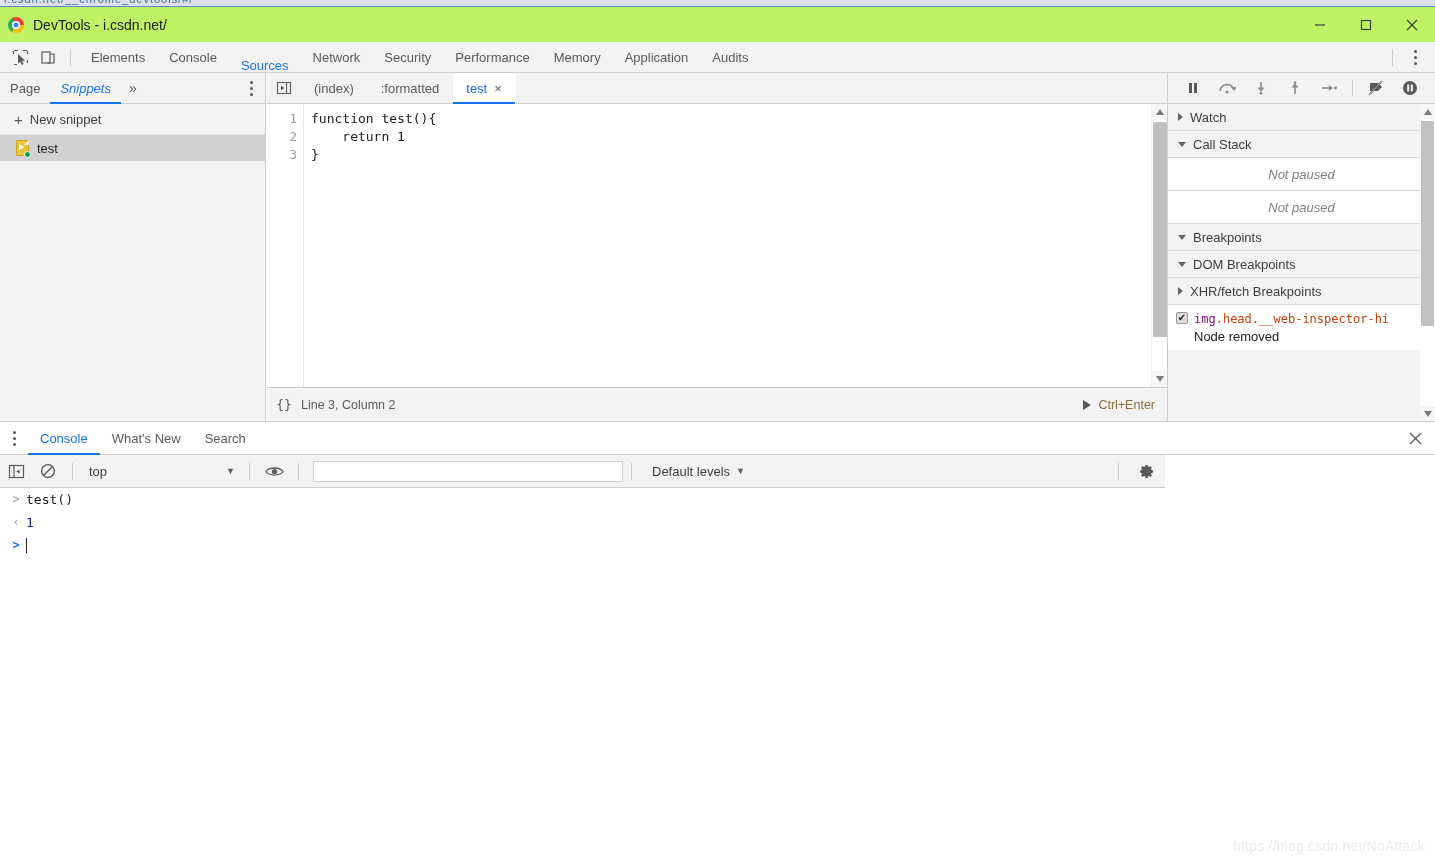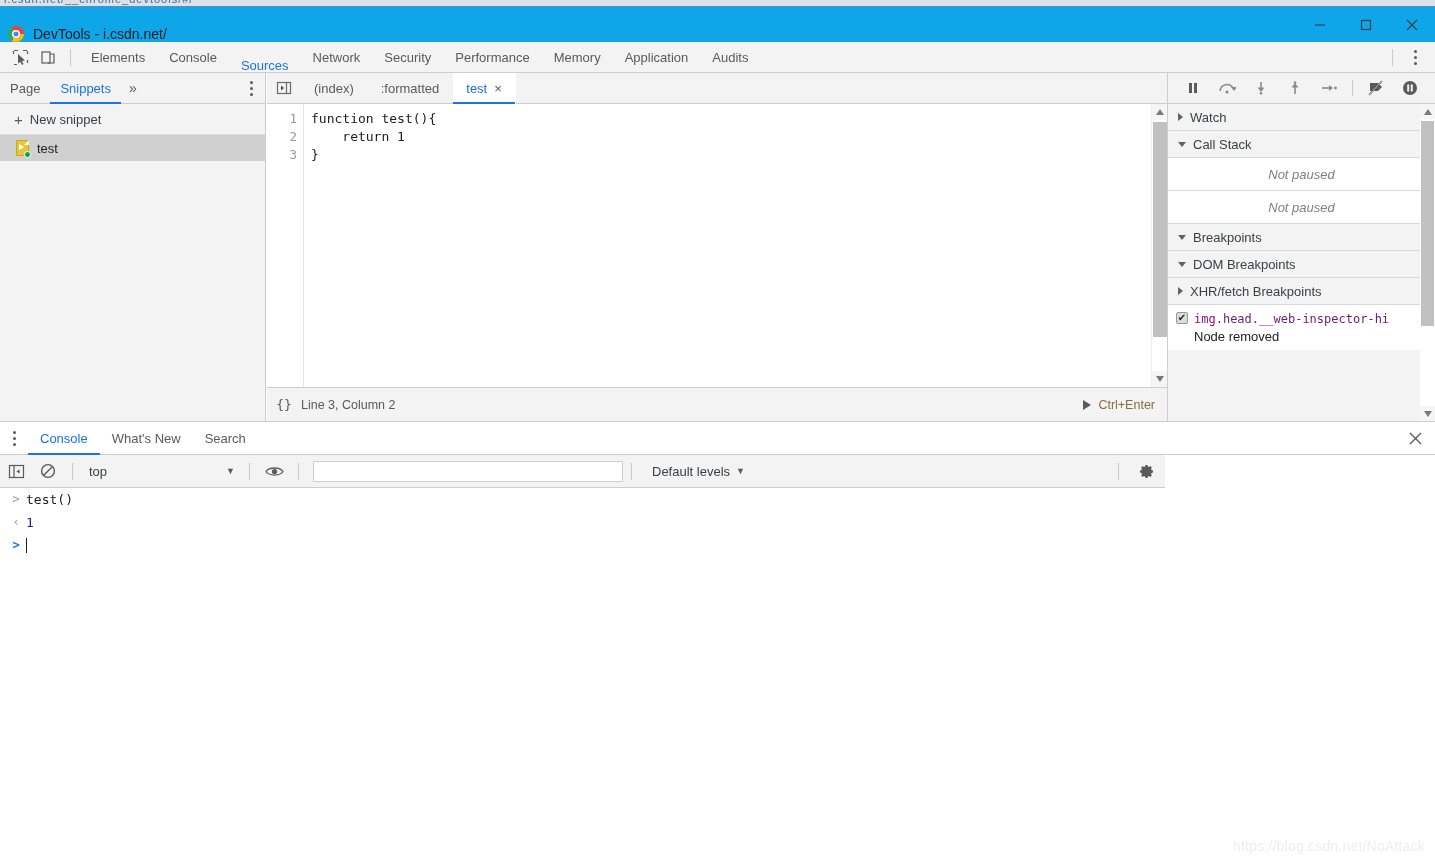--- a/index.html
+++ b/index.html
@@ -25,22 +25,22 @@
     font-family:"Liberation Sans", sans-serif; font-size:11px;
     color:#3b6ea5; letter-spacing:1px; white-space:nowrap;
   }
   .chrome-sliver .underline {
     position:absolute; left:0; bottom:0; width:1435px; height:1px; background:#5a8cc4;
   }
 
   
   .titlebar {
     position:absolute; left:0; top:7px; width:1435px; height:35px;
-    background:#0ea5e9;
-    display:flex; align-items:flex-end;
+    background:#bef264;
+    display:flex; align-items:center;
   }
   .titlebar .favicon {
     width:16px; height:16px; margin-left:8px; margin-right:9px;
     border-radius:50%;
     position:relative; flex:0 0 auto;
     background: conic-gradient(from -30deg, #ea4335 0deg 120deg, #fbbc05 120deg 240deg, #34a853 240deg 360deg);
   }
   .titlebar .favicon::after{
     content:""; position:absolute; left:4px; top:4px; width:8px; height:8px;
     border-radius:50%; background:#4285f4; box-shadow:0 0 0 1.5px #fff inset;
@@ -95,21 +95,21 @@
     background:#f3f3f3; border-right:1px solid #cdcdcd;
   }
   .nav-tabs {
     height:31px; display:flex; align-items:center;
     background:#f3f3f3; border-bottom:1px solid #cdcdcd;
   }
   .ntab {
     height:31px; padding:0 10px; display:flex; align-items:center;
     font-size:13px; color:#5a5a5a; position:relative; white-space:nowrap;
   }
-  .ntab.active { color:#1a73e8; }
+  .ntab.active { color:#1a73e8;font-style:italic; }
   .ntab.active::after {
     content:""; position:absolute; left:0; right:0; bottom:0; height:2px; background:#1a73e8;
   }
   .nchev { padding:0 8px; font-size:14px; color:#5a5a5a; display:flex; align-items:center; height:31px;}
   .nav-tabs .spacer { flex:1 1 auto; }
   .new-snippet {
     height:31px; display:flex; align-items:center; padding-left:14px;
     font-size:13px; color:#3c4043; background:#f3f3f3;
     border-bottom:1px solid #e0e0e0;
   }
@@ -239,21 +239,21 @@
     font-size:12.5px; gap:6px;
   }
   .cbox {
     width:12px; height:12px; flex:0 0 auto; margin-top:2px;
     border:1px solid #999; background:#dcdcdc; border-radius:2px;
     display:flex; align-items:center; justify-content:center;
     font-size:10px; color:#222; line-height:1;
   }
   .dom-bp-text { line-height:18px; white-space:nowrap; overflow:hidden; }
   .sel-tag { color:#881280; font-family:"DejaVu Sans Mono","Liberation Mono", monospace; font-size:12px;}
-  .sel-cls { color:#701a75; font-family:"DejaVu Sans Mono","Liberation Mono", monospace; font-size:12px;}
+  .sel-cls { color:#c2410c; font-family:"DejaVu Sans Mono","Liberation Mono", monospace; font-size:12px;}
   .bp-kind { color:#202124; font-size:13px; font-family:"Liberation Sans", sans-serif; }
   .dbg-scroll {
     position:absolute; right:0; top:31px; bottom:0; width:15px; background:#fff;
   }
   .dbg-scroll .thumb { position:absolute; left:1px; width:13px; top:17px; height:205px; background:#c1c1c1; }
   .dbg-scroll .arw { position:absolute; left:0; width:15px; height:15px; display:flex;align-items:center;justify-content:center;background:#f5f5f5;}
   .dbg-scroll .arw.up{top:0;} .dbg-scroll .arw.down{bottom:0;}
 
   
   .drawer-tabs {

